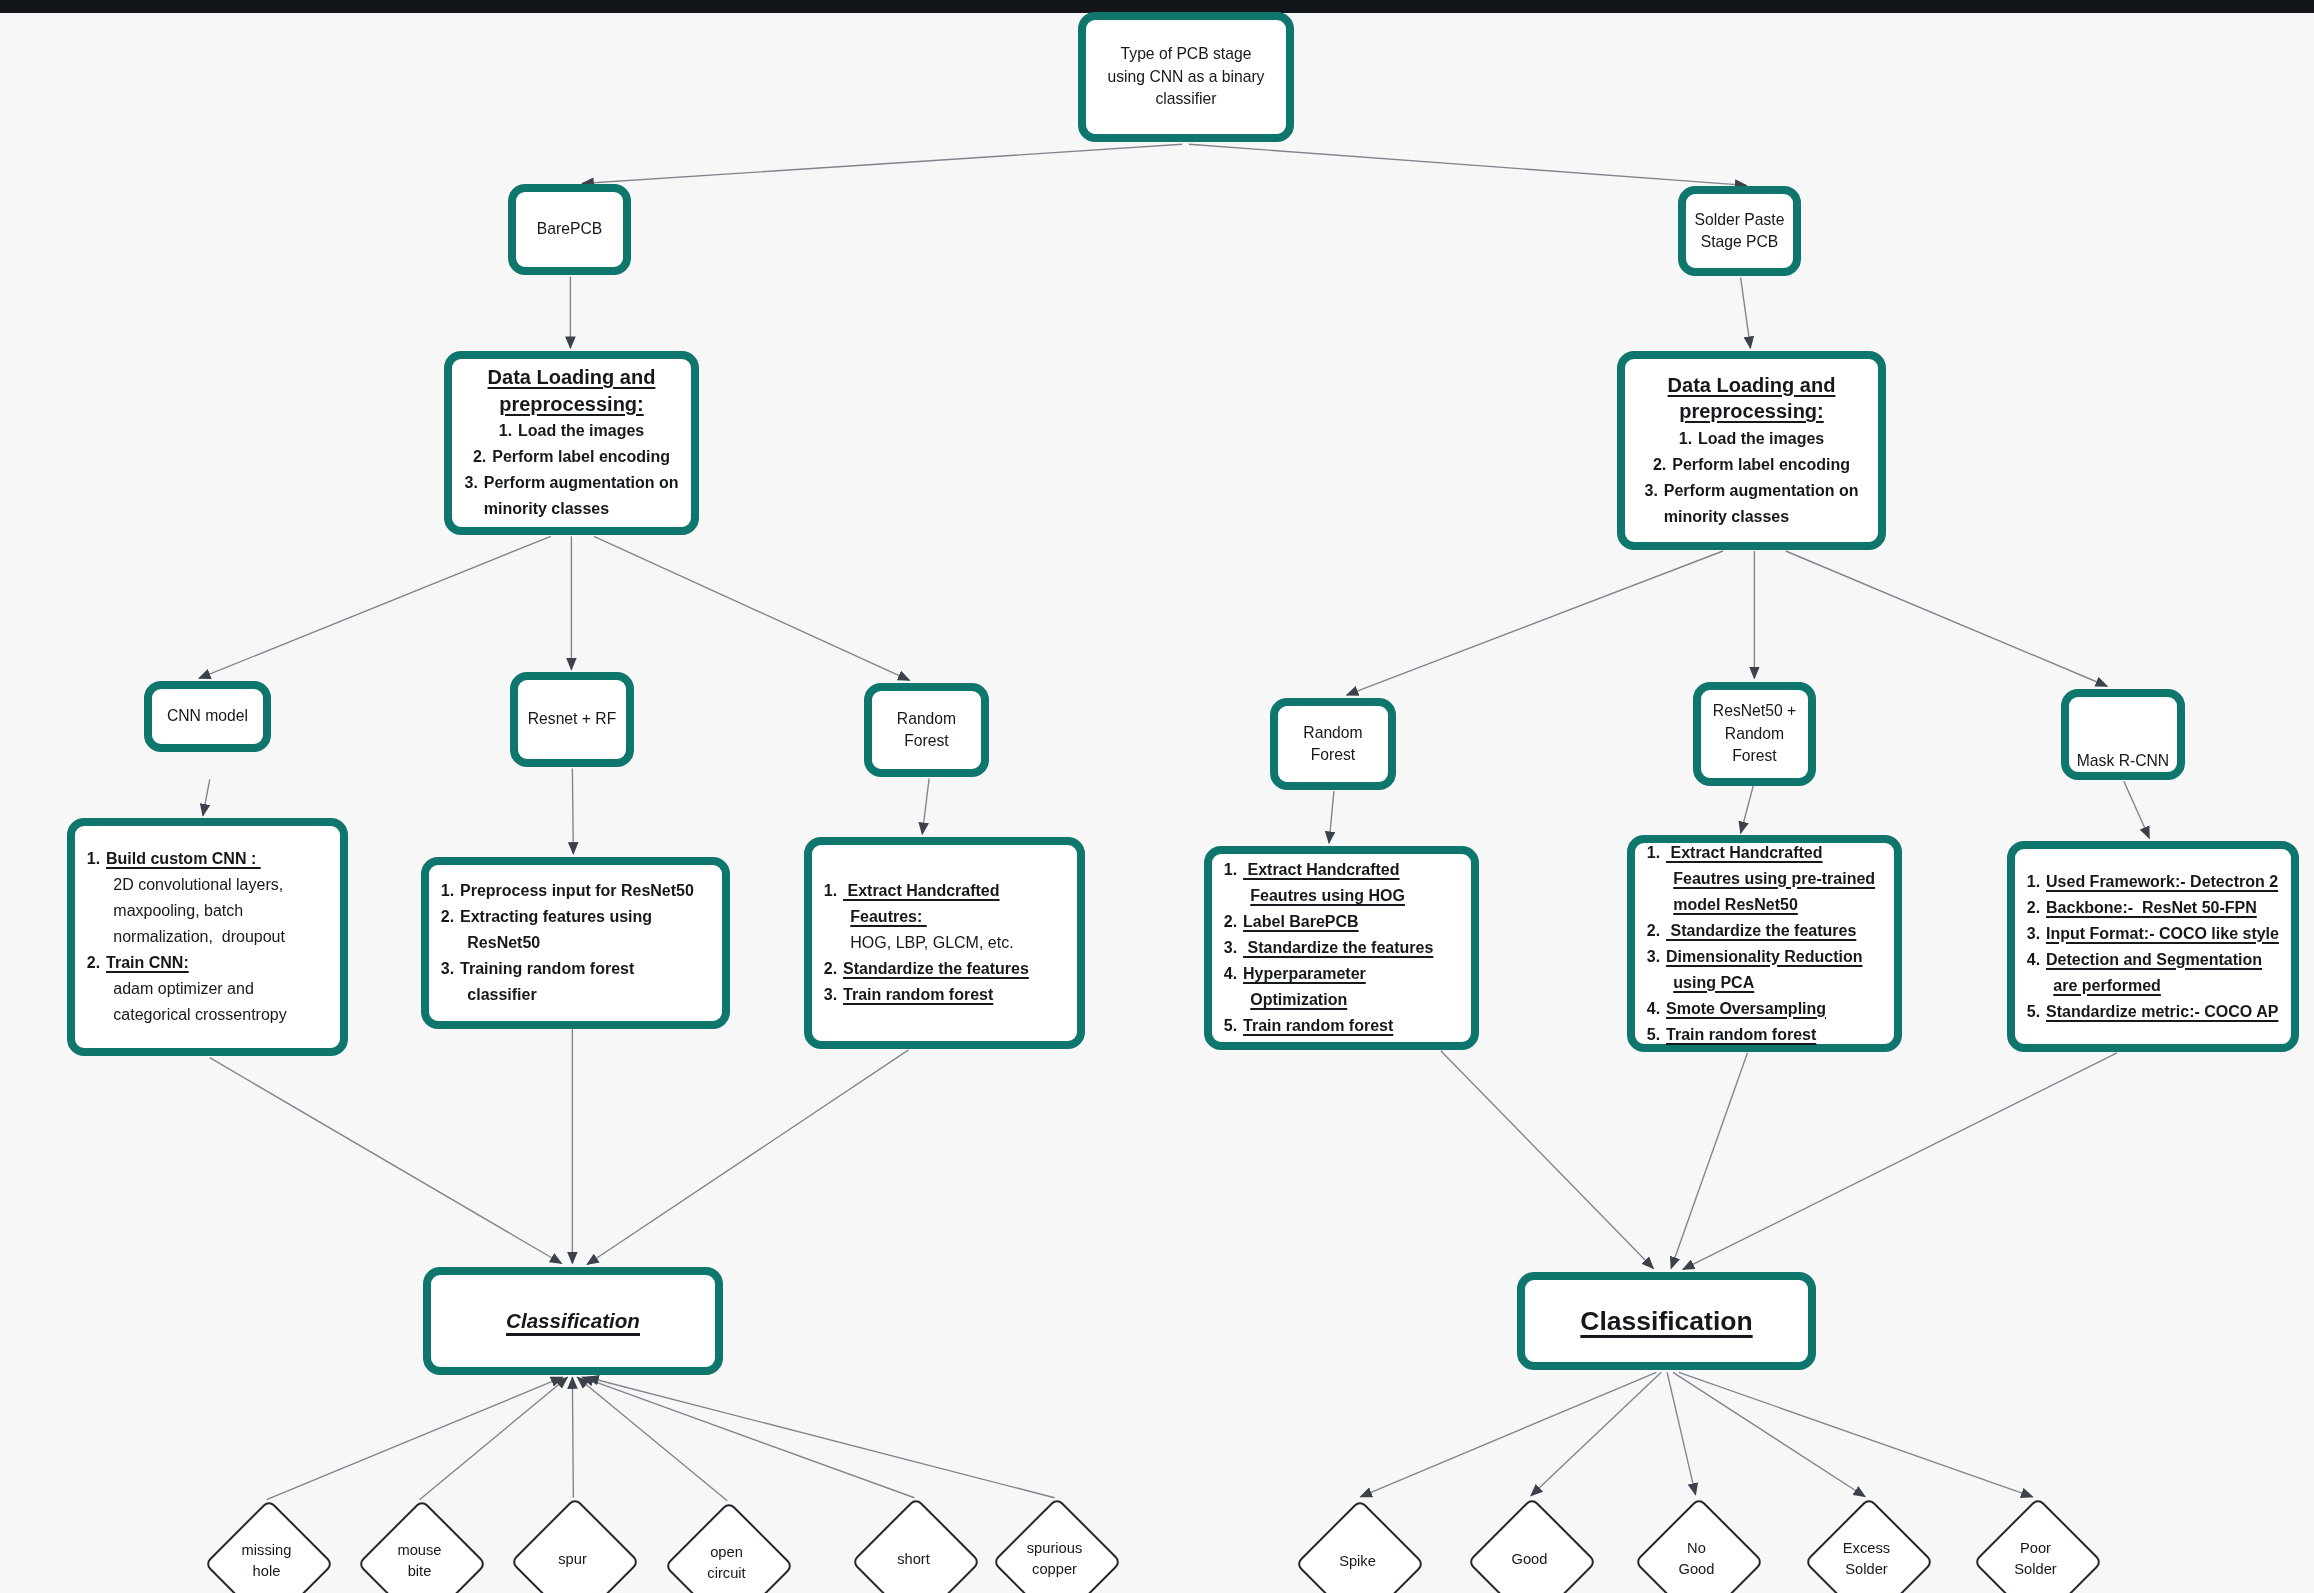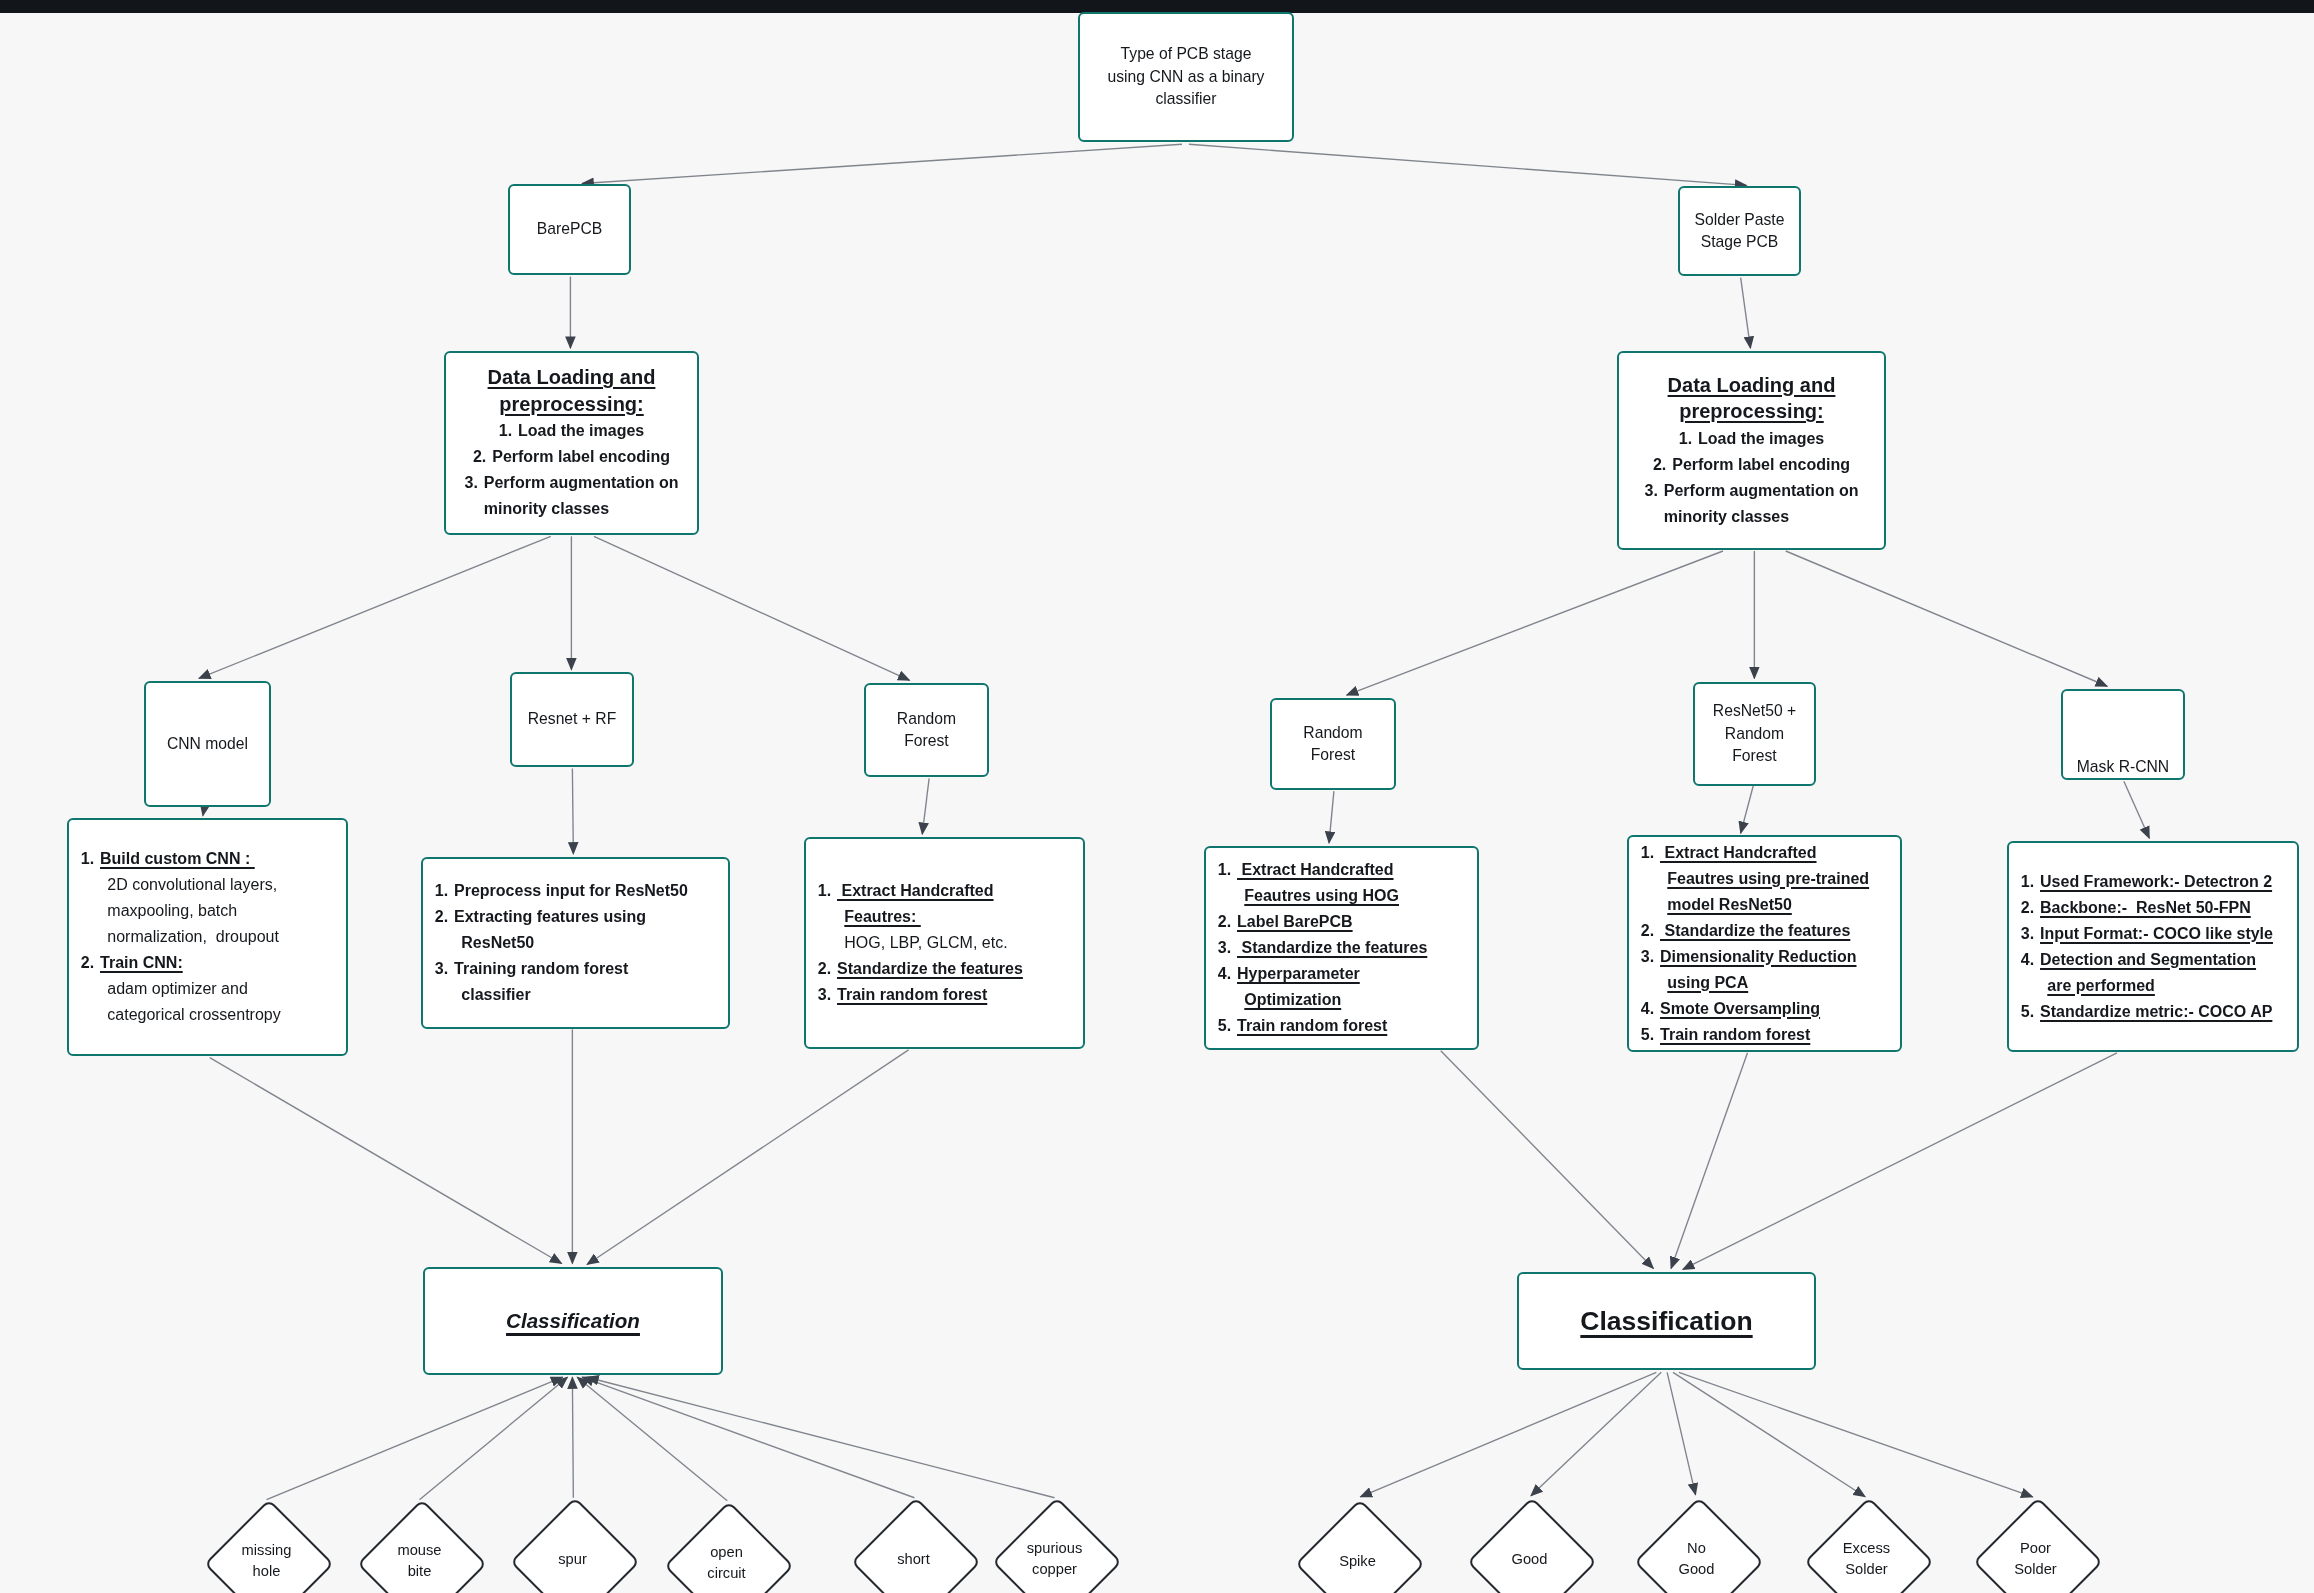--- a/index.html
+++ b/index.html
@@ -4,21 +4,21 @@
 <style>
   html,body{margin:0;padding:0;background:#e9e9ea;}
   .canvas{
     position:relative;width:2314px;height:1594px;overflow:hidden;
     background:#f7f7f8;font-family:"Liberation Sans",sans-serif;color:#15181c;
   }
   .topbar{position:absolute;left:0;top:0;width:100%;height:12.7px;background:#12151a;}
   svg.edges{position:absolute;left:0;top:0;pointer-events:none;}
 
   
-  .node{position:absolute;background:#ffffff;border:2px solid #0f766e;border-radius:6px;box-sizing:border-box;}
+  .node{position:absolute;background:#ffffff;border:8px solid #0f766e;border-radius:17px;box-sizing:border-box;}
   .simple{display:flex;align-items:center;justify-content:center;text-align:center;}
   .nlabel{white-space:pre-line;font-size:15.7px;line-height:22.5px;}
 
   
   .list-node{display:flex;flex-direction:column;justify-content:center;padding:9.8px 11.8px;}
   .dl-title{font-weight:bold;font-size:20px;line-height:26.5px;text-align:center;
             text-decoration:underline;text-underline-offset:2.9px;text-decoration-thickness:2px;margin:0 13.7px 1px;}
   .lines .ln{display:flex;font-size:16px;line-height:26px;}
   .lines .num{font-weight:bold;margin-right:5.9px;flex:0 0 auto;}
   .lines .txt{white-space:pre;}
@@ -40,21 +40,21 @@
   .dlabel{position:absolute;left:-62px;top:-21.6px;width:123px;text-align:center;
           font-size:14.7px;line-height:21px;white-space:pre-line;}
   .dlabel.one{top:-10.8px;}
 
   
   .n-root{left:1078px;top:11.8px;width:216px;height:130px;}
   .n-bare{left:508px;top:184px;width:123px;height:91px;}
   .n-solder{left:1678px;top:186px;width:123px;height:90px;}
   .n-dl-left{left:444px;top:351px;width:255px;height:184px;}
   .n-dl-right{left:1617px;top:351px;width:269px;height:199px;}
-  .n-cnn{left:144px;top:681px;width:127px;height:126px;}
+  .n-cnn{left:144px;top:681px;width:127px;height:71px;}
   .n-resnet{left:510px;top:672px;width:124px;height:95px;}
   .n-rf-left{left:864px;top:683px;width:125px;height:94px;}
   .n-rf-right{left:1270px;top:698px;width:126px;height:92px;}
   .n-resnet50{left:1693px;top:682px;width:123px;height:104px;}
   .n-mask{left:2061px;top:689px;width:124px;height:91px;align-items:flex-end;}
   .n-cnn-detail{left:67px;top:818px;width:281px;height:238px;}
   .n-resnet-detail{left:421px;top:857px;width:309px;height:172px;}
   .n-rf-left-detail{left:804px;top:837px;width:281px;height:212px;}
   .n-rf-right-detail{left:1204px;top:846px;width:275px;height:204px;}
   .n-resnet50-detail{left:1627px;top:835px;width:275px;height:217px;}

